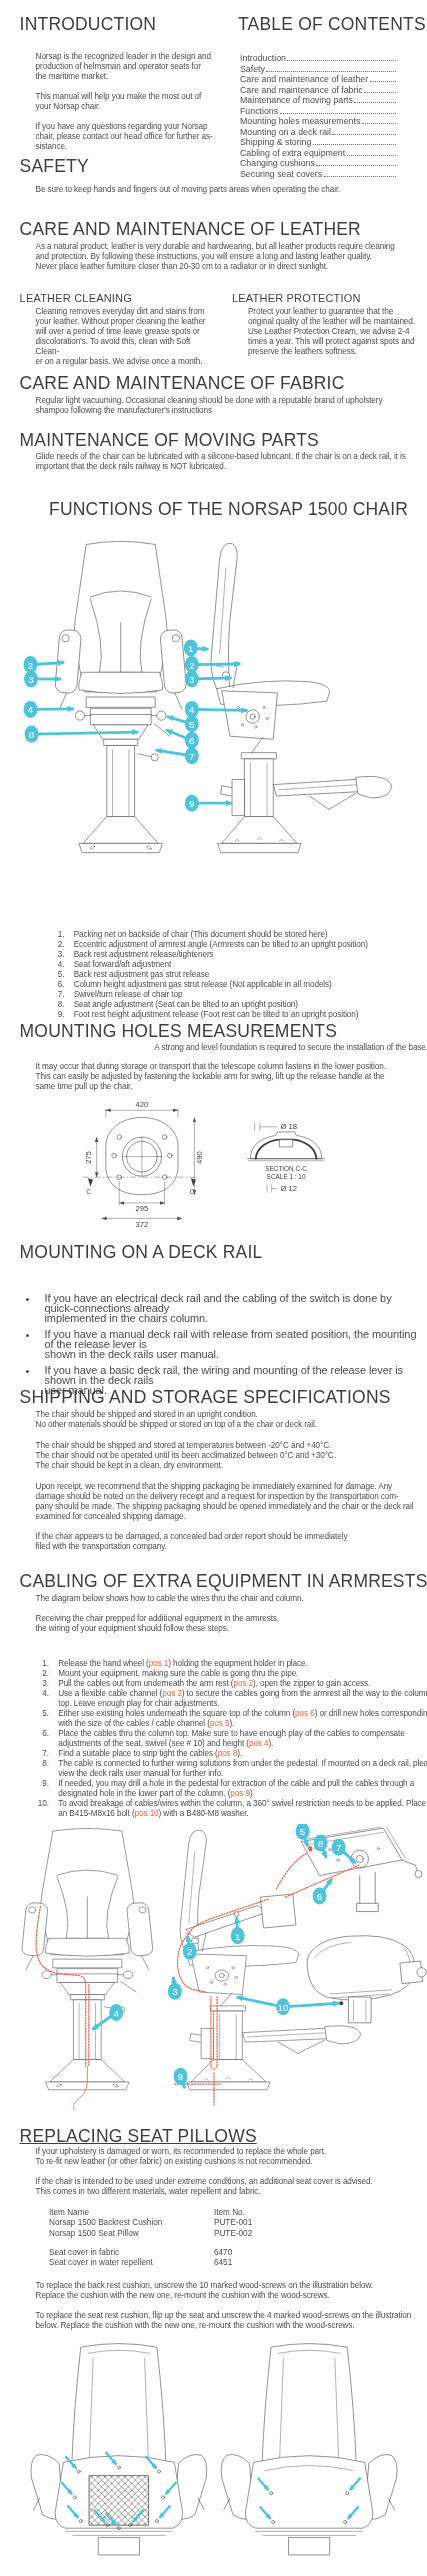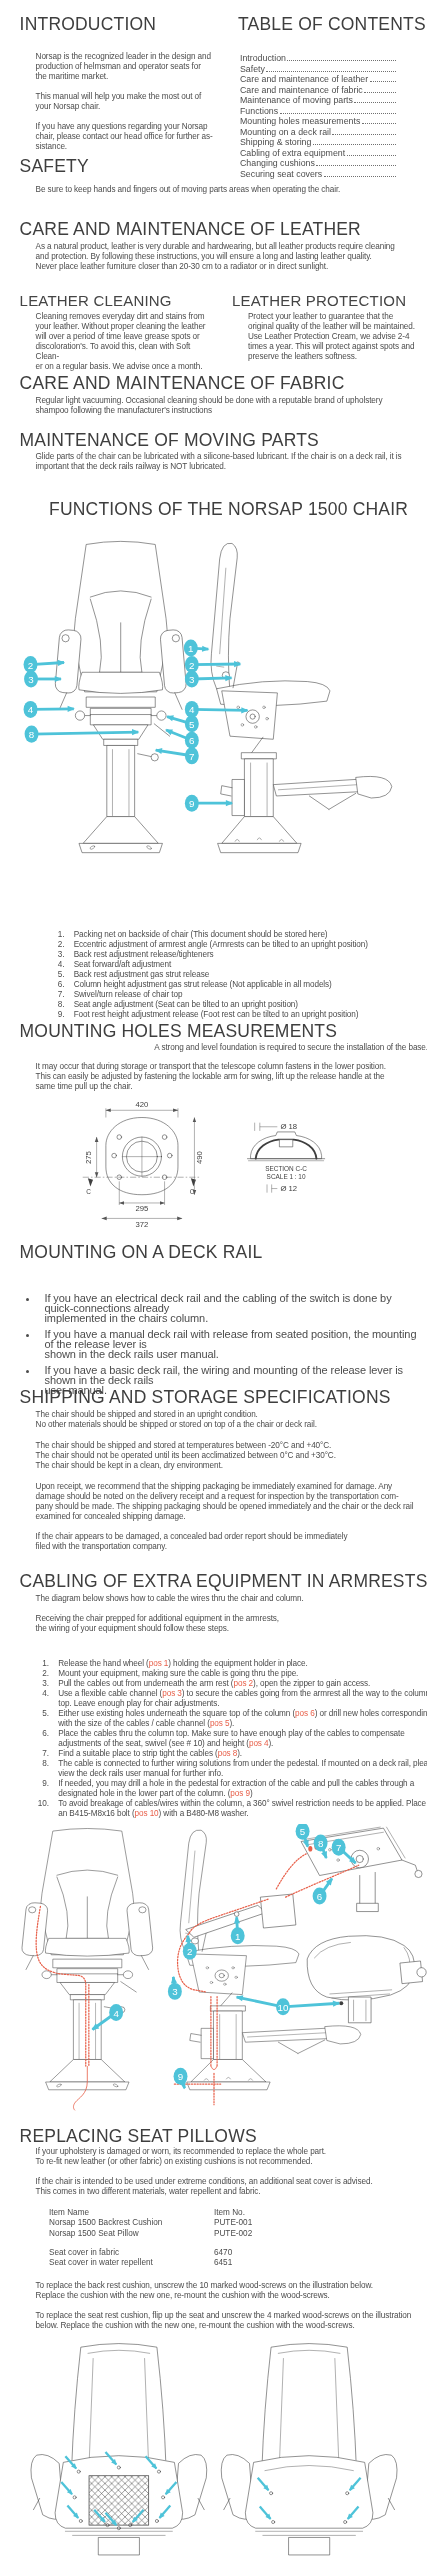--- a/index.html
+++ b/index.html
@@ -1,21 +1,21 @@
 <!DOCTYPE html>
 <html style="font-size:8.2px"><head>
 <meta charset="utf-8">
 <style>
   html,body{margin:0;padding:0;background:#e9e9e9;}
   #page{position:relative;width:428px;height:3091px;background:#ffffff;margin:0 auto;overflow:hidden;
         font-family:"Liberation Sans",sans-serif;color:#4c4c4c;}
   .abs{position:absolute;}
   .h1{font-size:17.5px;font-weight:400;color:#3e3e3e;letter-spacing:0.2px;white-space:nowrap;}
   .h1-big{font-size:21.6px;}
-  .h2{font-size:15px;font-weight:400;color:#444;letter-spacing:0.2px;}
+  .h2{font-size:11px;font-weight:400;color:#444;letter-spacing:0.2px;}
   .line{font-size:8.2px;line-height:10px;color:#4c4c4c;letter-spacing:-0.1px;padding-left:16px;}
   .para{margin:0 0 9.8px 0;}
   .pgroup{margin:0 0 10.8px 0;}
   
   .toc-row{display:flex;width:156px;align-items:flex-end;}
   .toc-label{font-size:8.8px;line-height:10.5px;white-space:nowrap;}
   .toc-dots{flex:1;border-bottom:1px dotted #707070;margin:0 0 2.1px 1.5px;}
   
   ol.plainlist{margin:12px;padding:0 0 0 17.5px;}
   ol.plainlist li{font-size:8.2px;line-height:10px;padding-left:7.2px;letter-spacing:-0.1px;}
@@ -149,21 +149,21 @@
   </div>
 
   <div class="abs h1" style="top:373px;left:19.6px;">CARE AND MAINTENANCE OF FABRIC</div>
   <div class="abs" style="top:396px;left:19.6px;width:397px;" id="fabric-text">
       <div class="line">Regular light vacuuming. Occasional cleaning should be done with a reputable brand of upholstery</div>
       <div class="line">shampoo following the manufacturer's instructions</div>
     </div>
 
   <div class="abs h1" style="top:430px;left:19.6px;">MAINTENANCE OF MOVING PARTS</div>
   <div class="abs" style="top:452px;left:19.6px;width:402px;" id="moving-text">
-      <div class="line">Glide parts of the chair can be lubricated with a silicone-based lubricant. If the chair is on a deck rail, it is</div>
+      <div class="line">Glide needs of the chair can be lubricated with a silicone-based lubricant. If the chair is on a deck rail, it is</div>
       <div class="line">important that the deck rails railway is NOT lubricated.</div>
     </div>
 
   <div class="abs h1" style="top:499px;left:49px;">FUNCTIONS OF THE NORSAP 1500 CHAIR</div>
 
   <svg id="functions-svg" class="abs" style="top:529px;left:0;" width="428" height="335" viewBox="0 0 830 650">
     <defs>
       <marker id="mCyan" markerUnits="userSpaceOnUse" markerWidth="17" markerHeight="15" refX="13" refY="7.5" orient="auto">
         <path d="M1,1.5 L15,7.5 L1,13.5 Z" fill="#4ec3d9"></path>
       </marker>
@@ -545,21 +545,21 @@
           <text x="225" y="367" class="co-num">4</text>
         </g>
         <g>
           <line x1="350" y1="490" x2="358" y2="513" class="co-arrow" marker-end="url(#mCyan)"></line>
           <ellipse cx="350" cy="490" rx="13.5" ry="16.5" class="co-bub"></ellipse>
           <text x="350" y="491" class="co-num">9</text>
         </g>
       </g>
   </svg>
 
-  <div class="abs h1" style="top:2126px;left:19.6px;">REPLACING SEAT PILLOWS</div>
+  <div class="abs h1" style="top:2126px;left:19.6px;text-decoration:underline;">REPLACING SEAT PILLOWS</div>
   <div class="abs" style="top:2147px;left:19.6px;width:402px;" id="pillows-p1">
       <div class="line">If your upholstery is damaged or worn, its recommended to replace the whole part.</div>
       <div class="line">To re-fit new leather (or other fabric) on existing cushions is not recommended.</div>
     </div>
   <div class="abs" style="top:2177px;left:19.6px;width:402px;" id="pillows-p2">
       <div class="line">If the chair is intended to be used under extreme conditions, an additional seat cover is advised.</div>
       <div class="line">This comes in two different materials, water repellent and fabric.</div>
     </div>
   <div class="abs itable" style="top:2208px;left:49px;width:268px;" id="pillows-table">
     <div class="trow">

